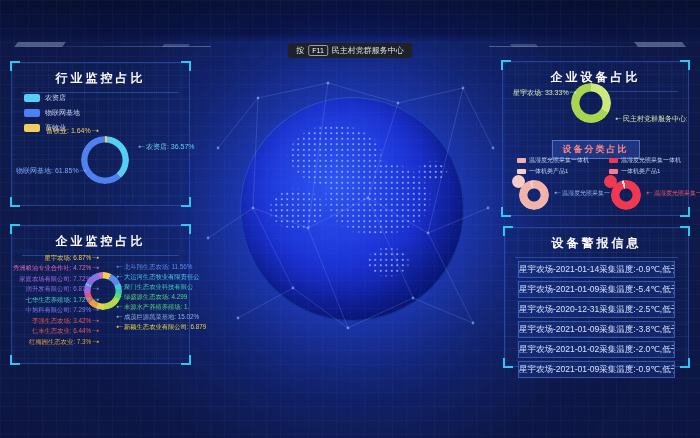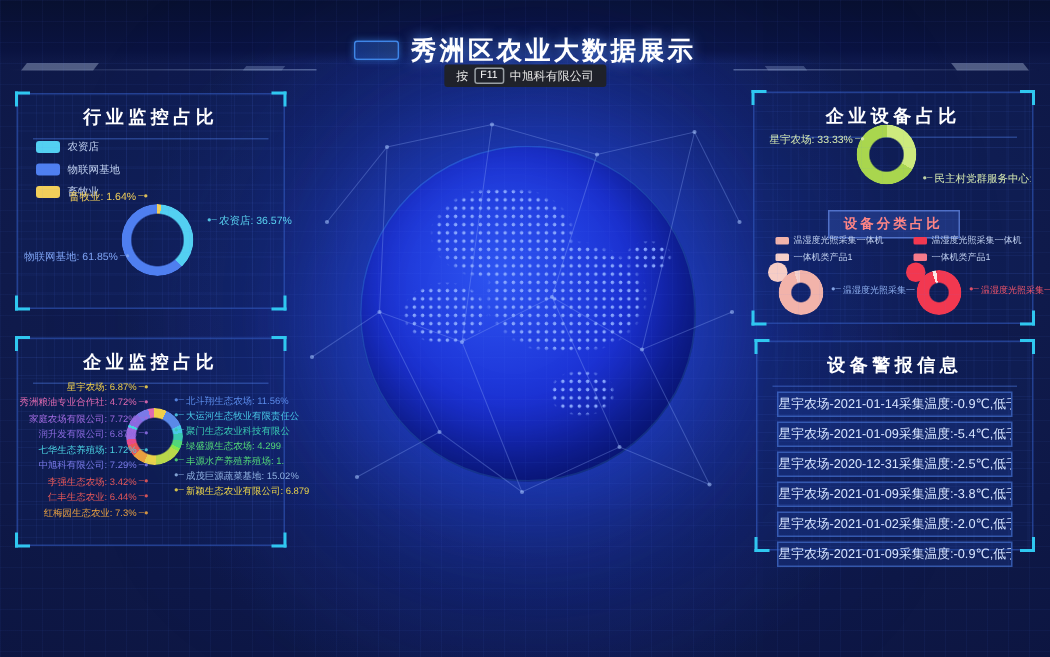--- a/index.html
+++ b/index.html
@@ -132,29 +132,25 @@
 </style>
 </head>
 <body>
 
 <div class="stage">
 
   <div class="header-band"></div>
   <div class="hud left"></div>
   <div class="hud right"></div>
 
-  <div class="title-wrap">
-    <span class="logo"></span>
-    <h1>秀洲区农业大数据展示</h1>
-  </div>
 
   <div class="tooltip">
     <span>按</span>
     <span class="key">F11</span>
-    <span>中旭科有限公司</span>
+    <span>民主村党群服务中心</span>
   </div>
 
   <div class="globe">
     <div class="globe-dots"></div>
   </div>
   <svg class="net" width="310" height="330">
     <g stroke="rgba(150,180,255,0.30)" stroke-width="0.7" fill="none">
       <polyline points="20,90 60,40 130,25 200,45 265,30 295,90"></polyline>
       <polyline points="10,180 55,150 110,170 170,140 230,175 290,150"></polyline>
       <polyline points="40,260 95,230 150,270 215,240 275,265"></polyline>

